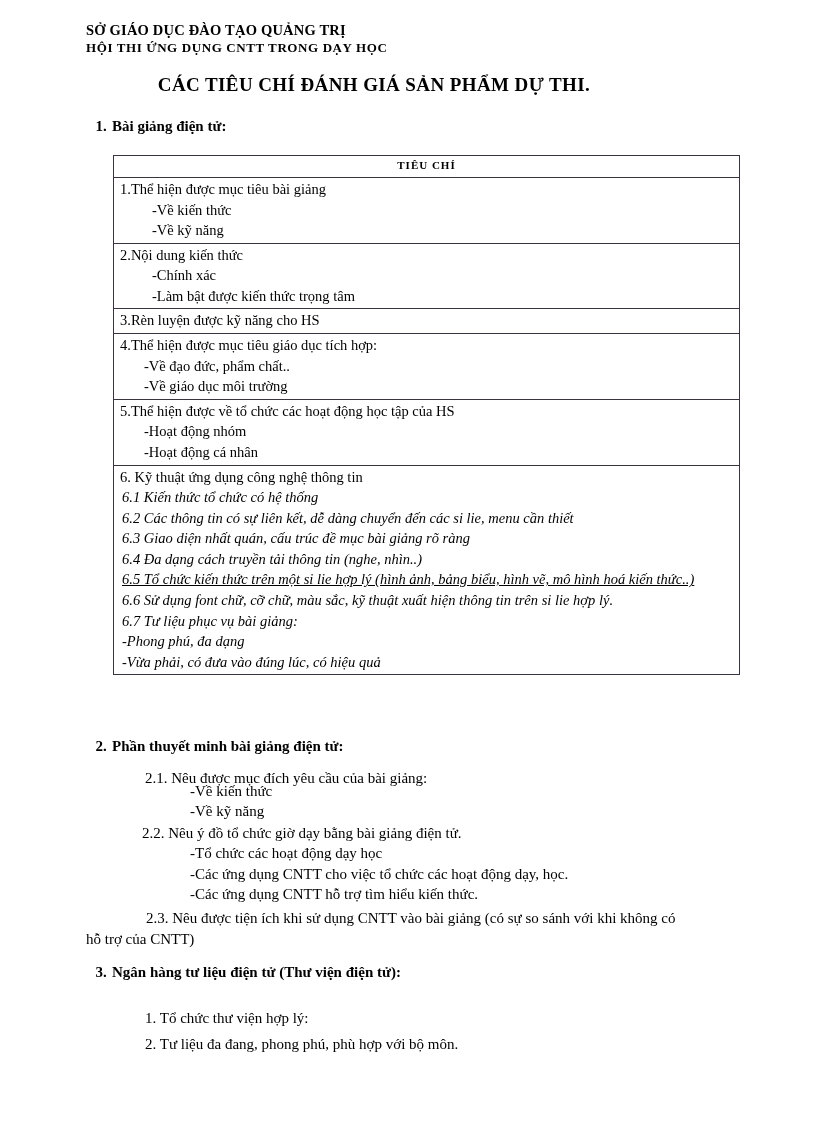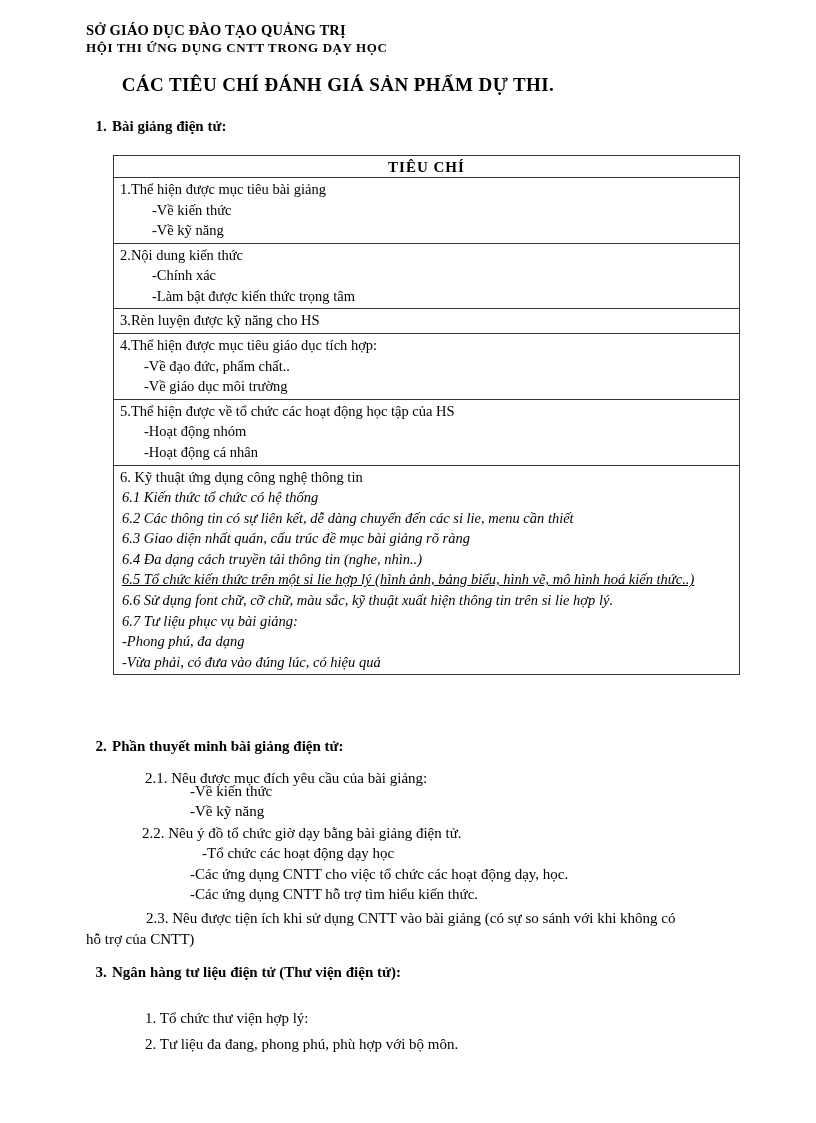--- a/index.html
+++ b/index.html
@@ -47,20 +47,21 @@
   
   .doc-title {
     position: absolute;
     left: 0;
     top: 74px;
     width: 676px;
     text-align: center;
     font-size: 19px;
     font-weight: bold;
     letter-spacing: 0.4px;
+    padding-left: 36px;
   }
 
   
   .section-heading {
     position: absolute;
     font-size: 15px;
     font-weight: bold;
     white-space: nowrap;
     text-align: center;
   }
@@ -86,21 +87,21 @@
   .criteria-table .row {
     border-bottom: 1.2px solid #3a3340;
     box-sizing: border-box;
     padding: 1px 0 2px 0;
   }
   .criteria-table .row:last-child {
     border-bottom: none;
   }
   .criteria-table .thead {
     text-align: center;
-    font-size: 15px;
+    font-size: 11px;
     font-weight: bold;
     letter-spacing: 1px;
     padding: 3px 0 3px 0;
     height: 22px;
   }
   .cell-line {
     font-size: 14.5px;
     line-height: 1.42;
     padding-left: 6px;
     white-space: nowrap;
@@ -126,21 +127,21 @@
     line-height: 1.35;
     white-space: nowrap;
   }
   .body-line.wrap { white-space: normal; }
 
   
   #l21   { left: 145px; top: 723px; margin-top: 45px; }
   #l21a  { left: 190px; top: 781px; }
   #l21b  { left: 190px; top: 801px; }
   #l22   { left: 142px; top: 823px; }
-  #l22a  { left: 190px; top: 843px; margin-left: 12px; }
+  #l22a  { left: 190px; top: 843px; }
   #l22b  { left: 190px; top: 864px; }
   #l22c  { left: 190px; top: 884px; }
   #l23   { left: 146px; top: 908px; width: 620px; }
   #l23b  { left: 86px;  top: 929px; }
 
   
   #l31 { left: 145px; top: 1008px; }
   #l32 { left: 145px; top: 1034px; }
 </style>
 </head>

